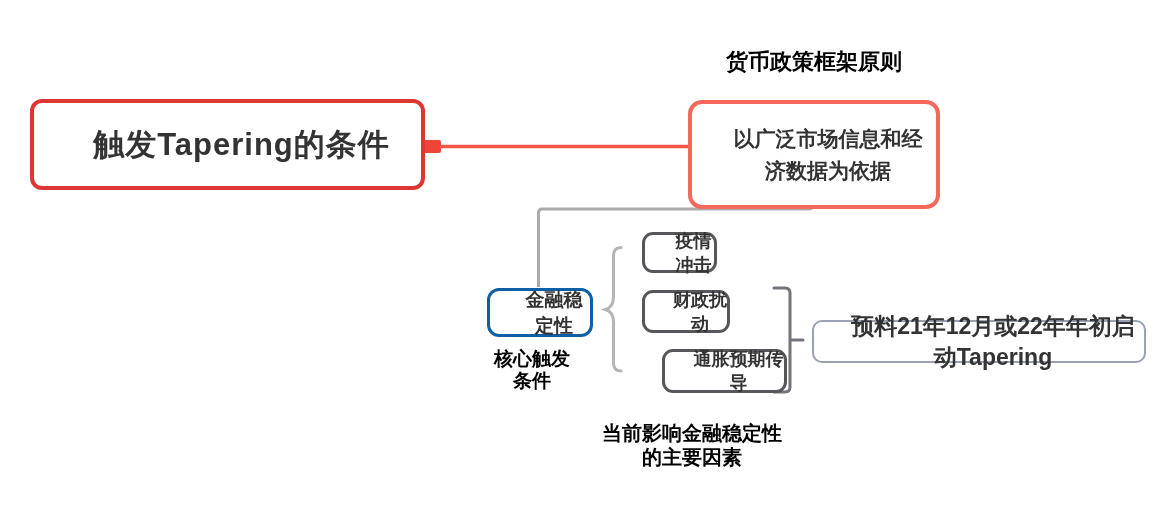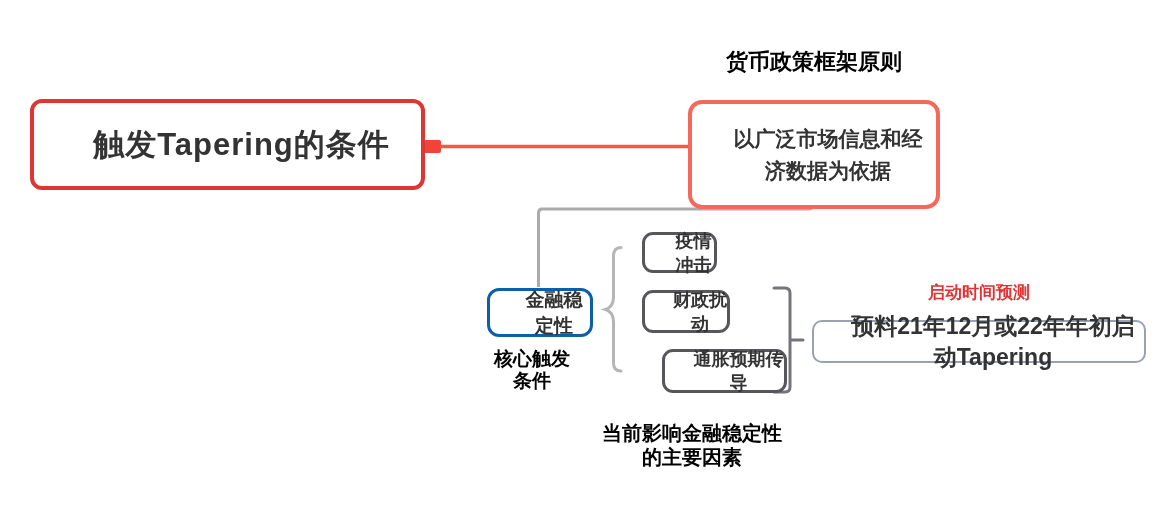--- a/index.html
+++ b/index.html
@@ -92,17 +92,16 @@
 
   <div class="node factor factor-0">疫情冲击</div>
 
   <div class="node factor factor-1">财政扰动</div>
 
   <div class="node factor factor-2">通胀预期传导</div>
 
   <div class="flabel factors-caption">当前影响金融稳定性
 的主要因素</div>
 
-  <div class="flabel prediction-label">启动时间预测</div>
 
   <div class="node prediction-node">预料21年12月或22年年初启动Tapering</div>
 
 </div>
 
 </body></html>

